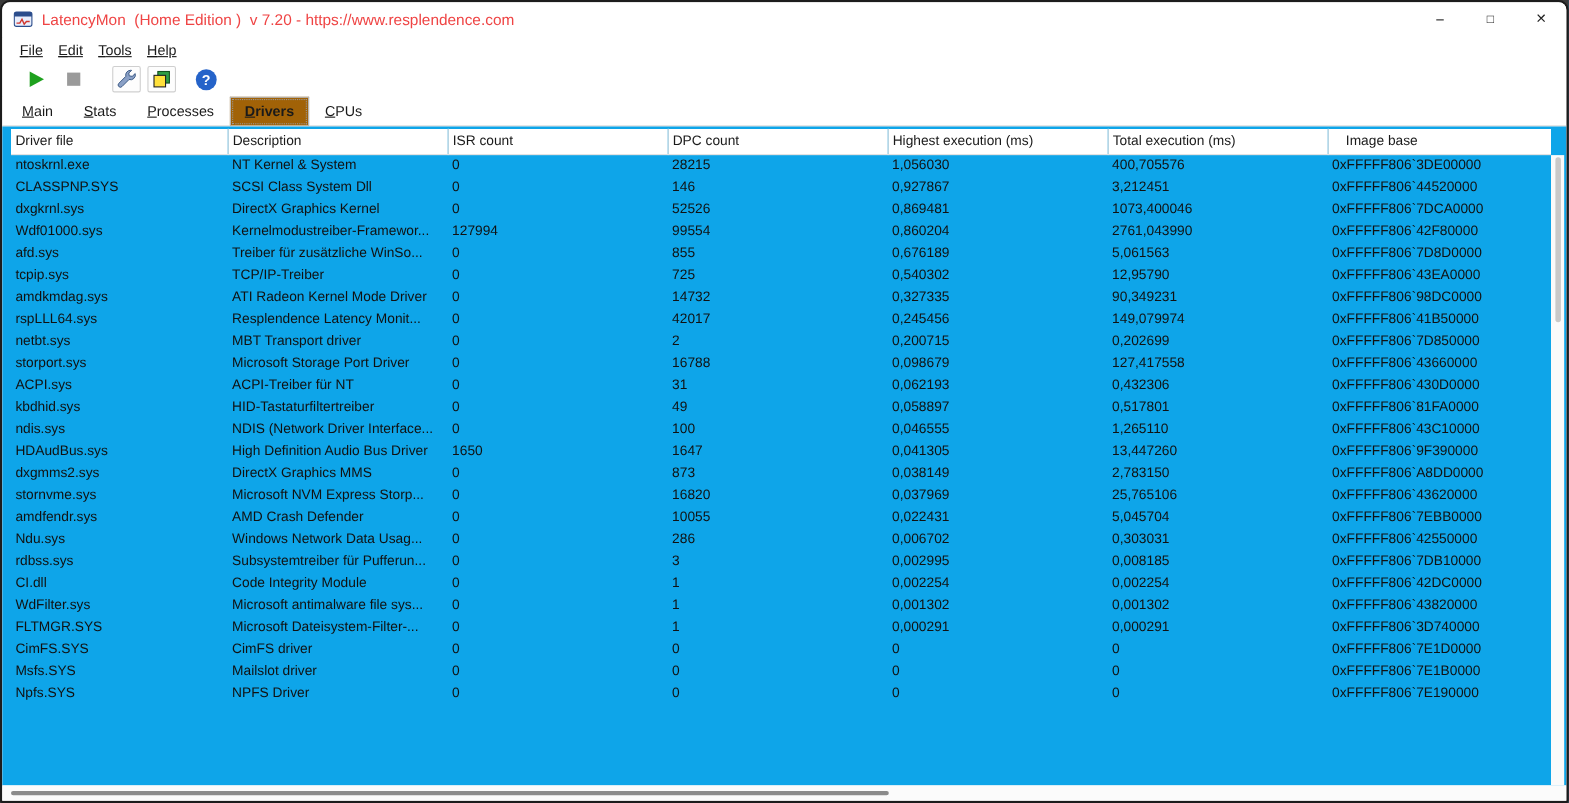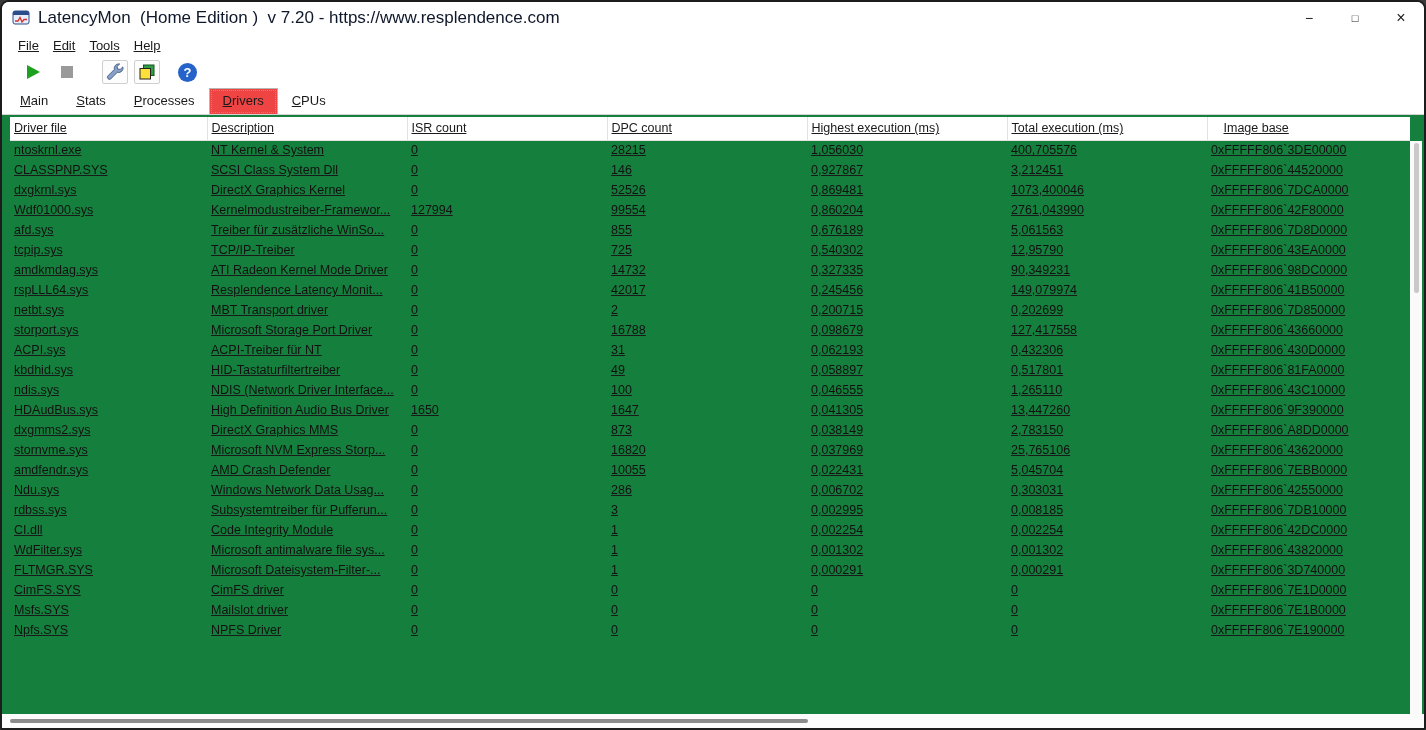--- a/index.html
+++ b/index.html
@@ -2,21 +2,21 @@
 <html><head>
 <meta charset="utf-8">
 <style>
   * { margin:0; padding:0; box-sizing:border-box; }
   html,body { width:1426px; height:730px; background:#3a3a3a; font-family:"Liberation Sans", sans-serif; color:#1a1a1a; overflow:hidden; }
   .window { position:absolute; inset:0; background:#fff; border:2px solid #1c1c1c; border-radius:9px 9px 2px 2px; display:flex; flex-direction:column; overflow:hidden; }
 
   
   .titlebar { height:32px; flex:0 0 32px; display:flex; align-items:center; background:#fff; }
   .app-icon { width:18px; height:18px; margin:0 8px 0 10px; flex:0 0 18px; }
-  .title { font-size:17px; white-space:pre; flex:1; color:#0f172a; }
+  .title { font-size:14px; white-space:pre; flex:1; color:#ef4444; }
   .win-controls { display:flex; height:100%; align-self:flex-start; }
   .win-btn { width:46px; height:32px; display:flex; align-items:center; justify-content:center; color:#222; cursor:default; }
   .win-btn.min { font-size:14px; }
   .win-btn.max { font-size:11px; }
   .win-btn.close { font-size:16px; }
 
   
   .menubar { height:22px; flex:0 0 22px; display:flex; align-items:center; padding-left:9px; font-size:13px; background:#fff;text-decoration:underline; }
   .menu-item { display:inline-block; padding:2px 7px; }
   .menu-item::first-letter { text-decoration:underline; }
@@ -26,27 +26,27 @@
   .tb-btn { display:flex; align-items:center; justify-content:center; width:26px; height:24px; }
   .play-shape { width:0; height:0; border-left:13px solid #1ea11e; border-top:7px solid transparent; border-bottom:7px solid transparent; }
   .stop-shape { width:12px; height:12px; background:#9a9a9a; }
   .tb-group { display:flex; align-items:center; margin-left:22px; gap:6px; }
   .tb-framed { border:1px solid #cfcfcf; border-radius:2px; background:#fdfdfd; }
   .help-circle { width:19px; height:19px; border-radius:50%; background:#2563c9; color:#fff; font-weight:bold; font-size:13px; display:flex; align-items:center; justify-content:center; margin-left:18px; }
 
   
   .tabbar { height:27px; flex:0 0 27px; display:flex; align-items:flex-start; padding-left:4px; border-bottom:1px solid #d4d4d4; background:#fff; }
   .tab { padding:4px 13px 5px; font-size:13px; position:relative; border:1px solid transparent; border-bottom:none; }
-  .tab.active { border-color:#b5b5b5; background:#ef4444; margin-bottom:-1px; padding-bottom:6px; z-index:2; }
+  .tab.active { border-color:#b5b5b5; background:#a16207; margin-bottom:-1px; padding-bottom:6px; z-index:2;font-weight:bold; }
   .tab.active::after { content:""; position:absolute; inset:2px; outline:1px dotted #9a9a9a; pointer-events:none; }
   .tab-label { display:inline-block; }
   .tab-label::first-letter { text-decoration:underline; }
 
   
-  .content { flex:1 1 auto; position:relative; overflow:hidden; background:#15803d; padding:2px 0 0 8px;text-decoration:underline; }
+  .content { flex:1 1 auto; position:relative; overflow:hidden; background:#0ea5e9; padding:2px 0 0 8px; }
   table { width:1400px; border-collapse:collapse; table-layout:fixed; font-size:12.5px; }
   thead th { text-align:left; font-weight:normal; height:23px; border-right:1px solid #e2e2e2; border-bottom:1px solid #e2e2e2; padding:0 4px; white-space:nowrap; overflow:hidden; background:#fff; }
   thead th:last-child { border-right:none;padding-left:16px; }
   tbody td { height:20px; padding:0 4px; white-space:nowrap; overflow:hidden; font-size:12.5px; color:#111; }
   .vscroll { position:absolute; top:26px; right:2px; width:12px; bottom:0; background:#fafafa; }
   .vthumb { position:absolute; top:2px; left:4px; width:5px; height:150px; background:#c9c9c9; border-radius:3px; }
 
   
   .hscroll { height:14px; flex:0 0 14px; position:relative; background:#fbfbfb; }
   .hthumb { position:absolute; left:8px; top:5px; width:798px; height:4px; background:#8b8b8b; border-radius:2px; }

